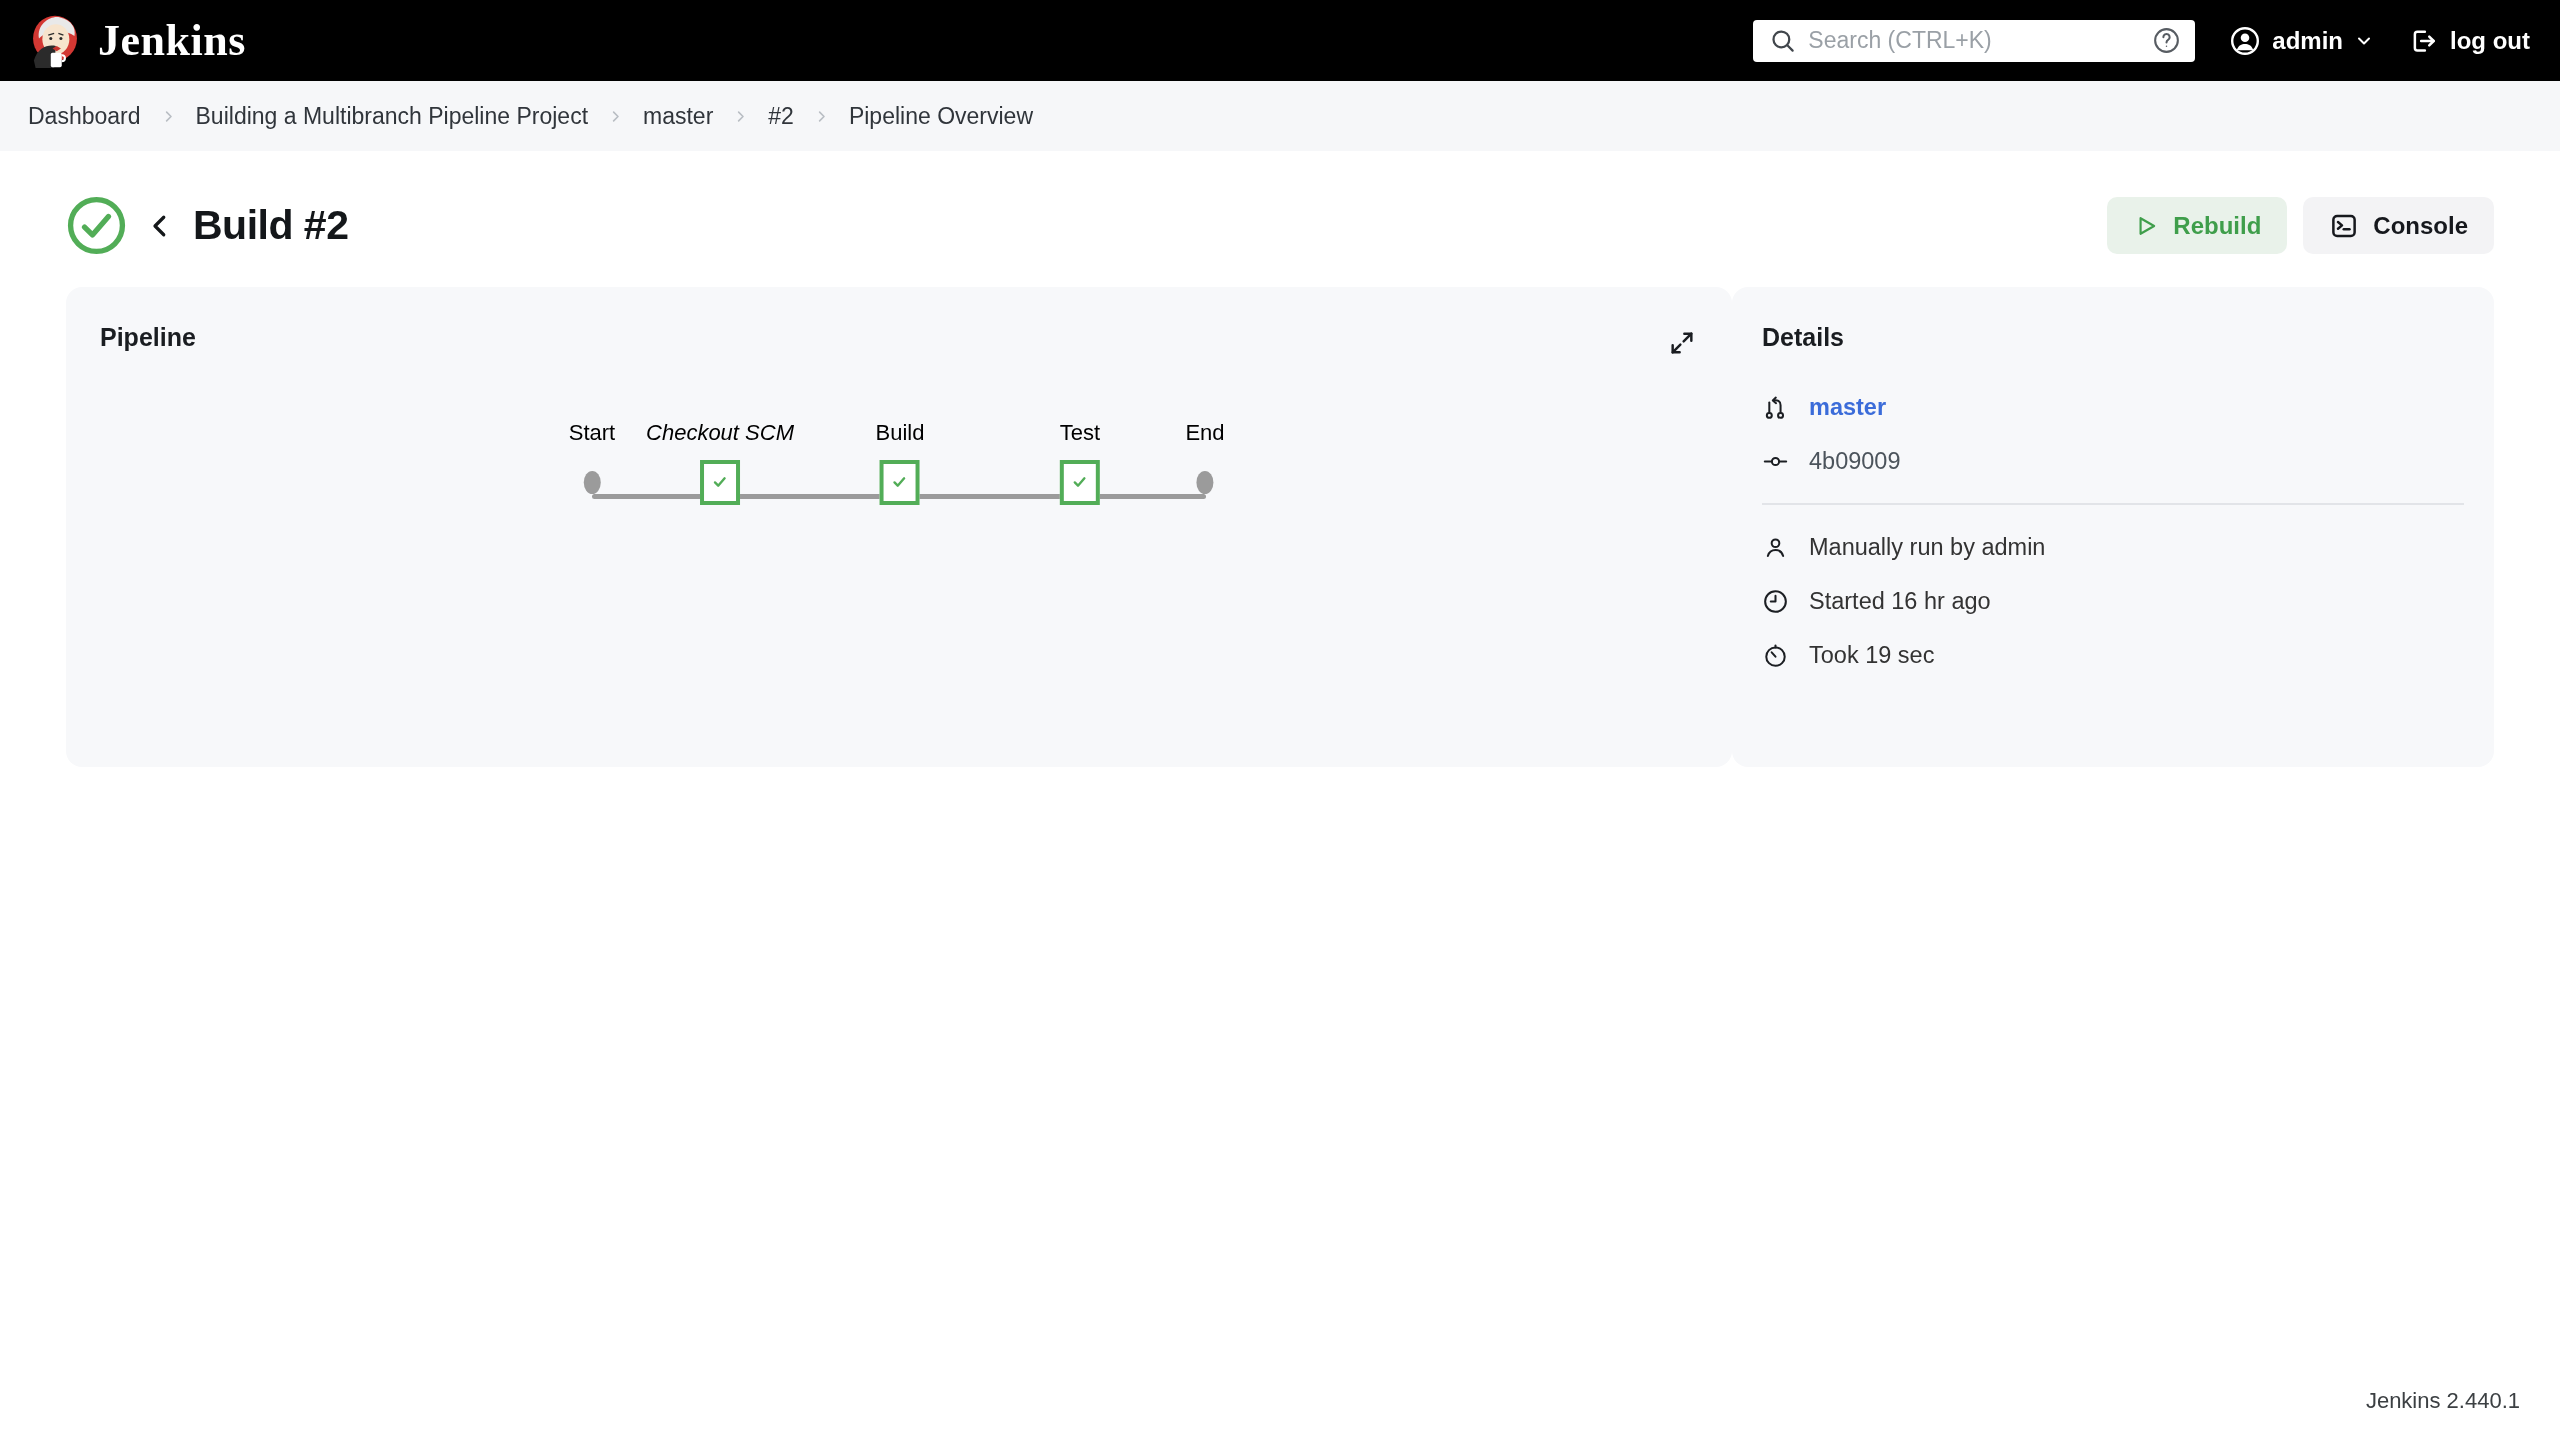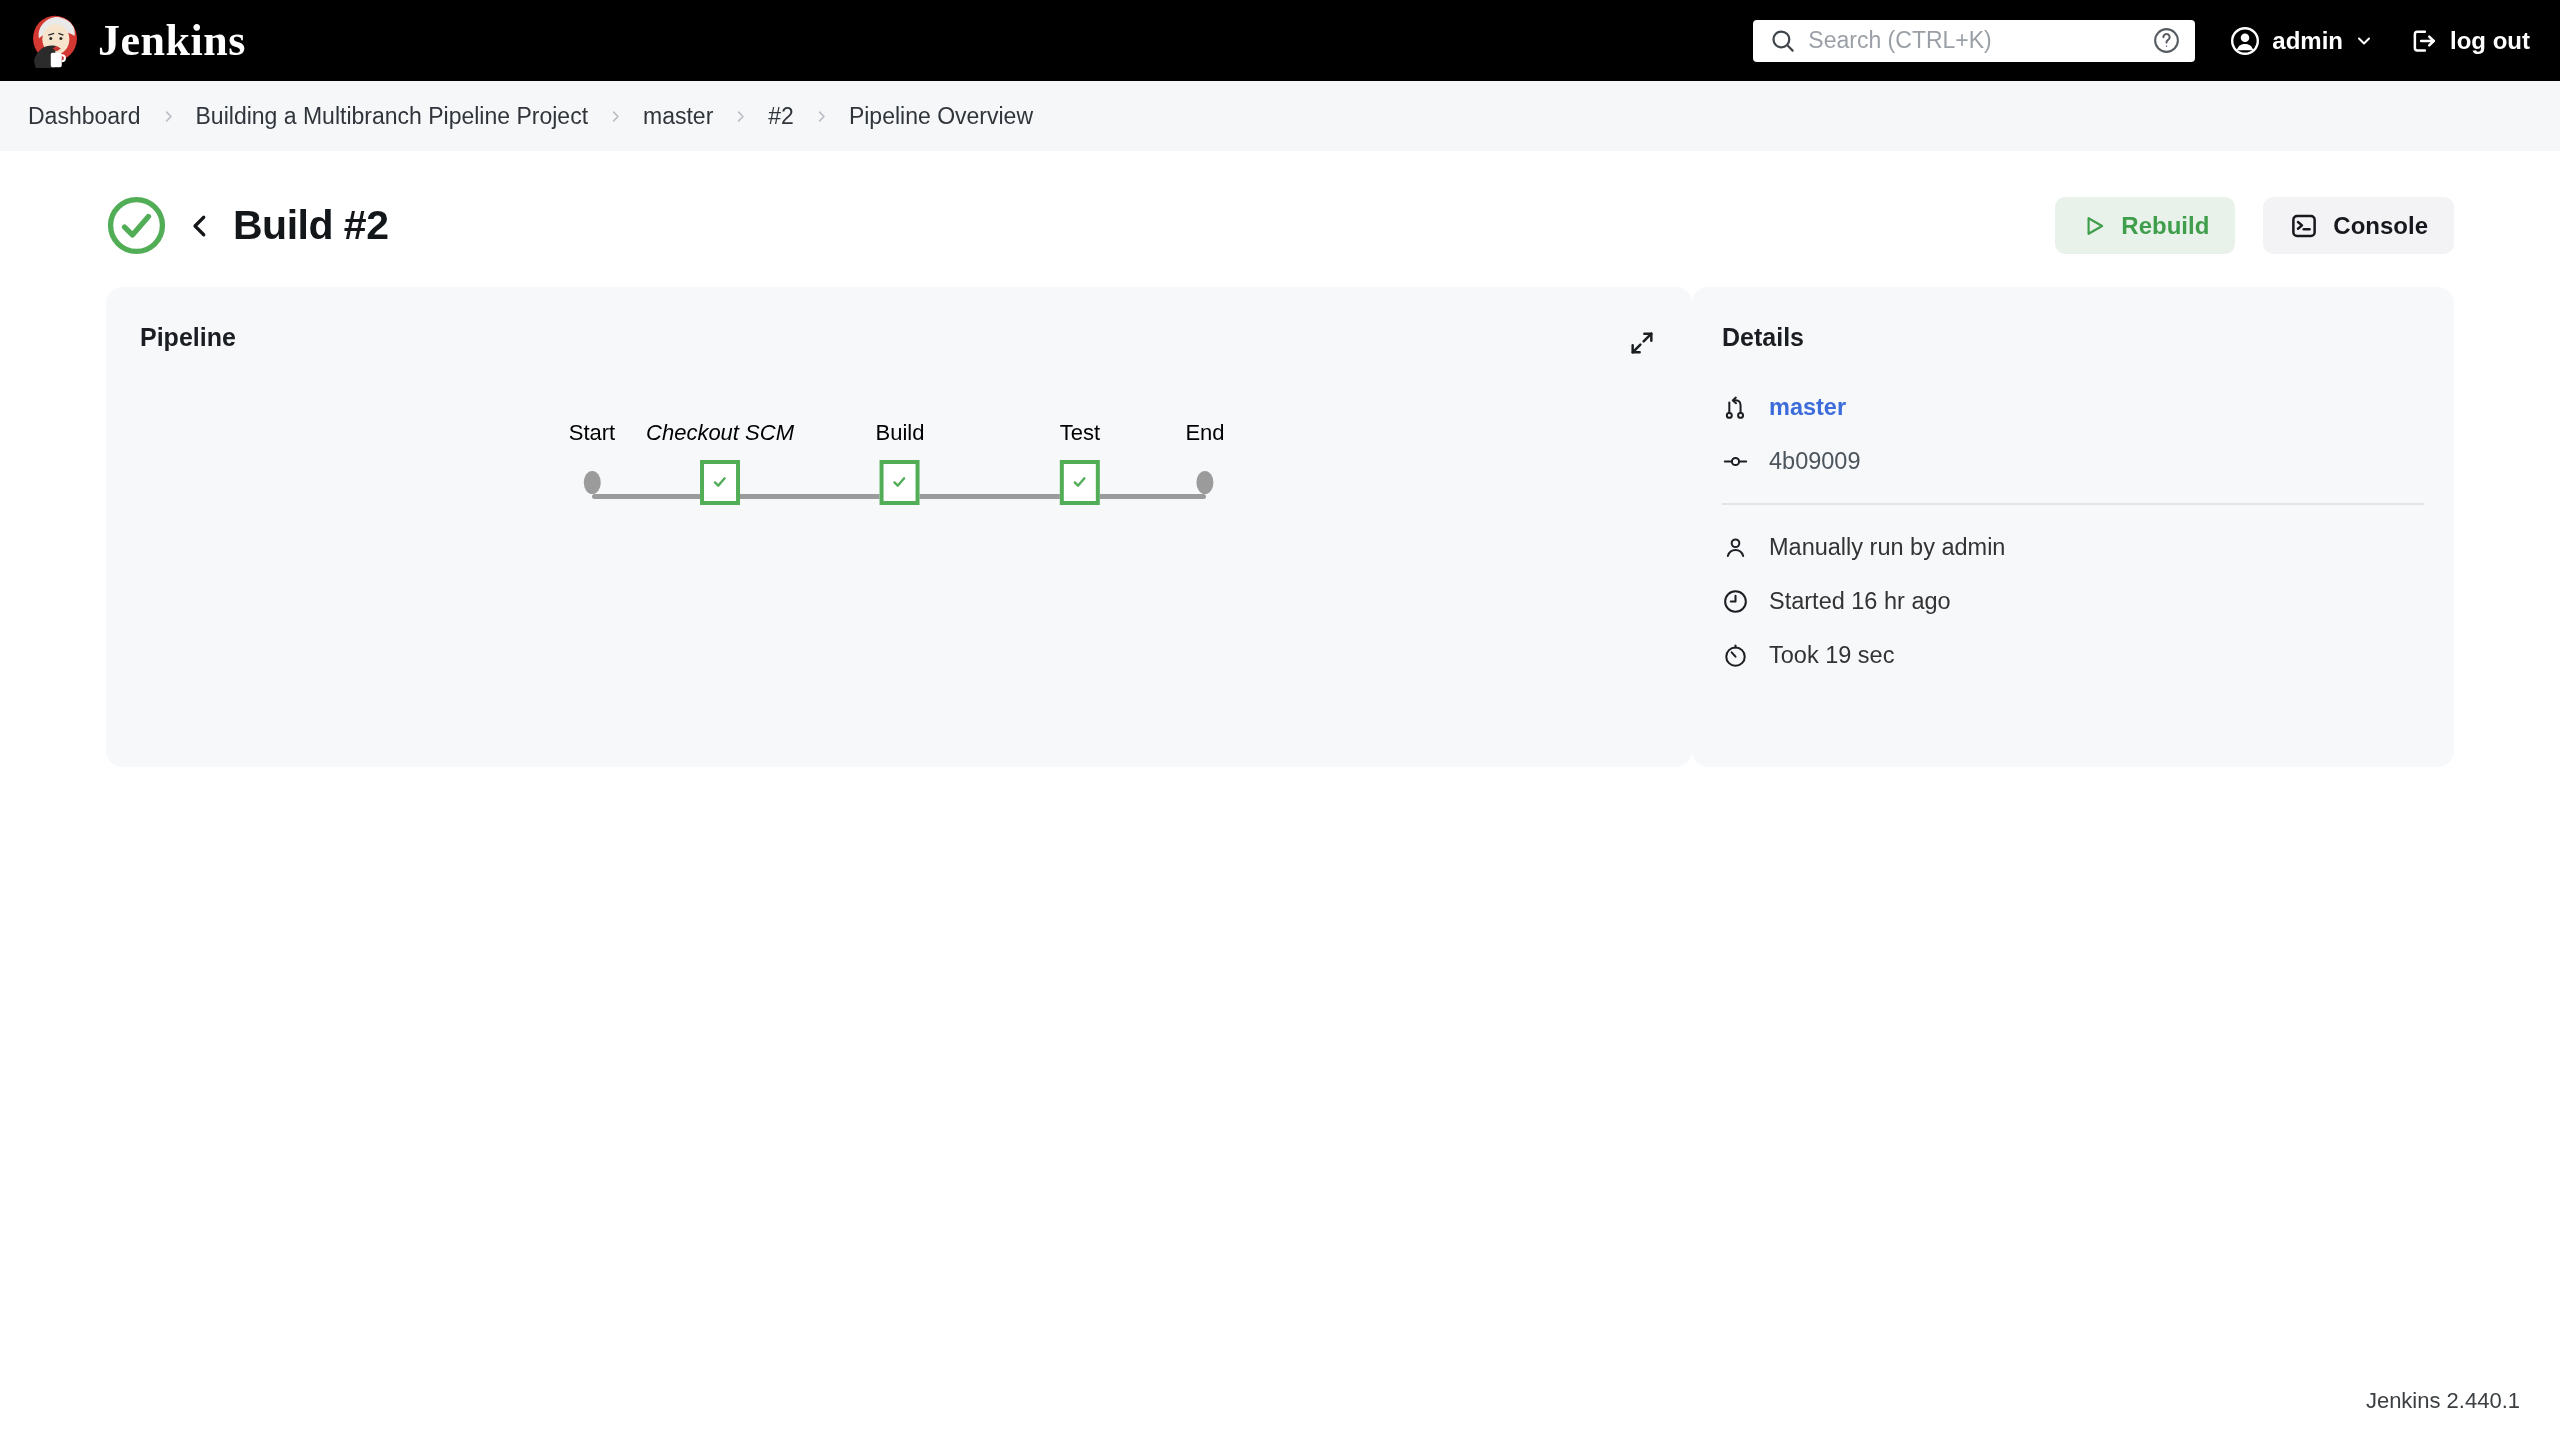--- a/index.html
+++ b/index.html
@@ -43,27 +43,27 @@
   
   .breadcrumbs {
     height:70px; background:#f6f7f9;
     display:flex; align-items:center; padding:0 28px; gap:20px;
     font-size:23px; color:#30353b;
   }
   .crumb { cursor:pointer; white-space:nowrap; }
   .crumb-sep { color:#b9bec4; }
 
   
-  .main { padding:0 106px; }
+  .main { padding:0 66px; }
   .title-row {
     margin-top:44px; display:flex; align-items:center; justify-content:space-between;
   }
   .title-left { display:flex; align-items:center; gap:18px; }
   .page-title { font-size:41px; font-weight:bold; color:#14171a; letter-spacing:-0.5px; }
-  .title-actions { display:flex; align-items:center; gap:28px; }
+  .title-actions { display:flex; align-items:center; gap:16px; }
   .btn {
     height:57px; border:none; border-radius:10px; padding:0 26px;
     display:flex; align-items:center; gap:14px;
     font-family:"Liberation Sans", sans-serif; font-size:24px; font-weight:bold;
     cursor:pointer;
   }
   .btn-rebuild { background:#e9f2ea; color:#3f9e4b; }
   .btn-console { background:#f3f3f5; color:#16181d; }
 
   

